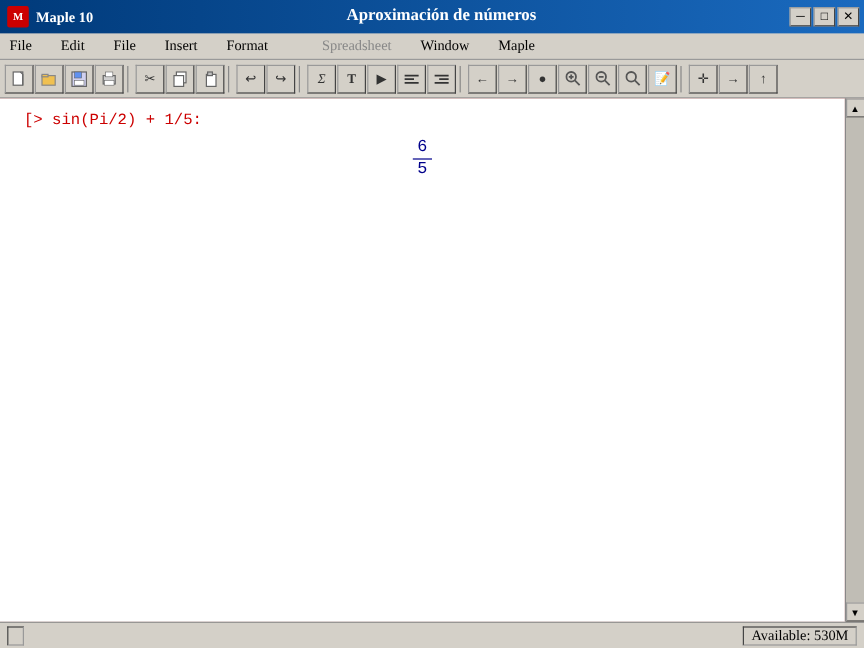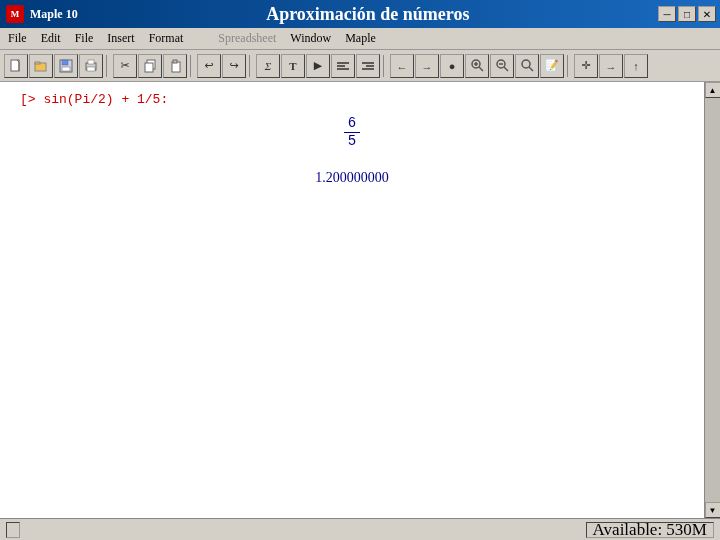--- a/index.html
+++ b/index.html
@@ -39,21 +39,21 @@
       font-size: 9px;
       color: white;
       font-weight: bold;
     }
     .titlebar-title {
       font-size: 12px;
       font-weight: bold;
       color: white;
     }
     .titlebar-title-right {
-      font-size: 18px;
+      font-size: 14px;
       font-weight: bold;
       color: white;
       flex: 1;
       text-align: center;
     }
     .titlebar-controls {
       display: flex;
       gap: 2px;
     }
     .titlebar-btn {
@@ -70,21 +70,21 @@
     }
 
     
     .menubar {
       background: #d4d0c8;
       height: 22px;
       display: flex;
       align-items: center;
       padding: 0 2px;
       border-bottom: 1px solid #999;
-      gap: 2px;
+      gap: 12px;
     }
     .menubar-item {
       padding: 2px 6px;
       font-size: 12px;
       cursor: pointer;
       color: #000;
     }
     .menubar-item.disabled {
       color: #888;
       cursor: default;
@@ -174,21 +174,21 @@
       padding: 0 6px;
       font-size: 11px;
       gap: 4px;
     }
     .statusbar-section {
       border: 1px inset #999;
       padding: 1px 6px;
       height: 16px;
       display: flex;
       align-items: center;
-      font-size: 17px;
+      font-size: 12px;
     }
     .statusbar-spacer { flex: 1; }
 
     
     .maple-block {
       margin-bottom: 20px;
     }
     .maple-prompt {
       color: #cc0000;
       font-family: 'Courier New', monospace;
@@ -353,23 +353,20 @@
       <div class="maple-prompt">[&gt; sin(Pi/2) + 1/5:</div>
       <div class="result-line">
         <div class="maple-fraction">
           <span class="numerator">6</span>
           <span class="denominator">5</span>
         </div>
       </div>
     </div>
 
     <div class="maple-block">
-      <div class="result-line">
-        <span class="maple-num-result">1.200000000</span>
-      </div>
     </div>
 
     <div class="maple-block">
     </div>
 
   </div>
 
   <div class="scrollbar-v">
     <div class="scrollbar-btn">▲</div>
     <div class="scrollbar-track"></div>

